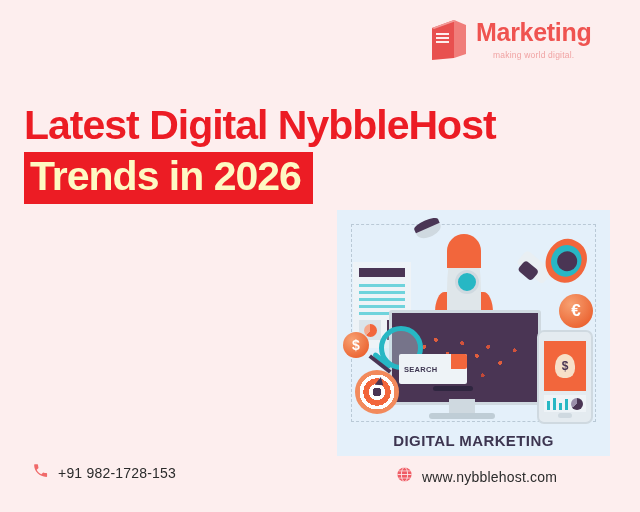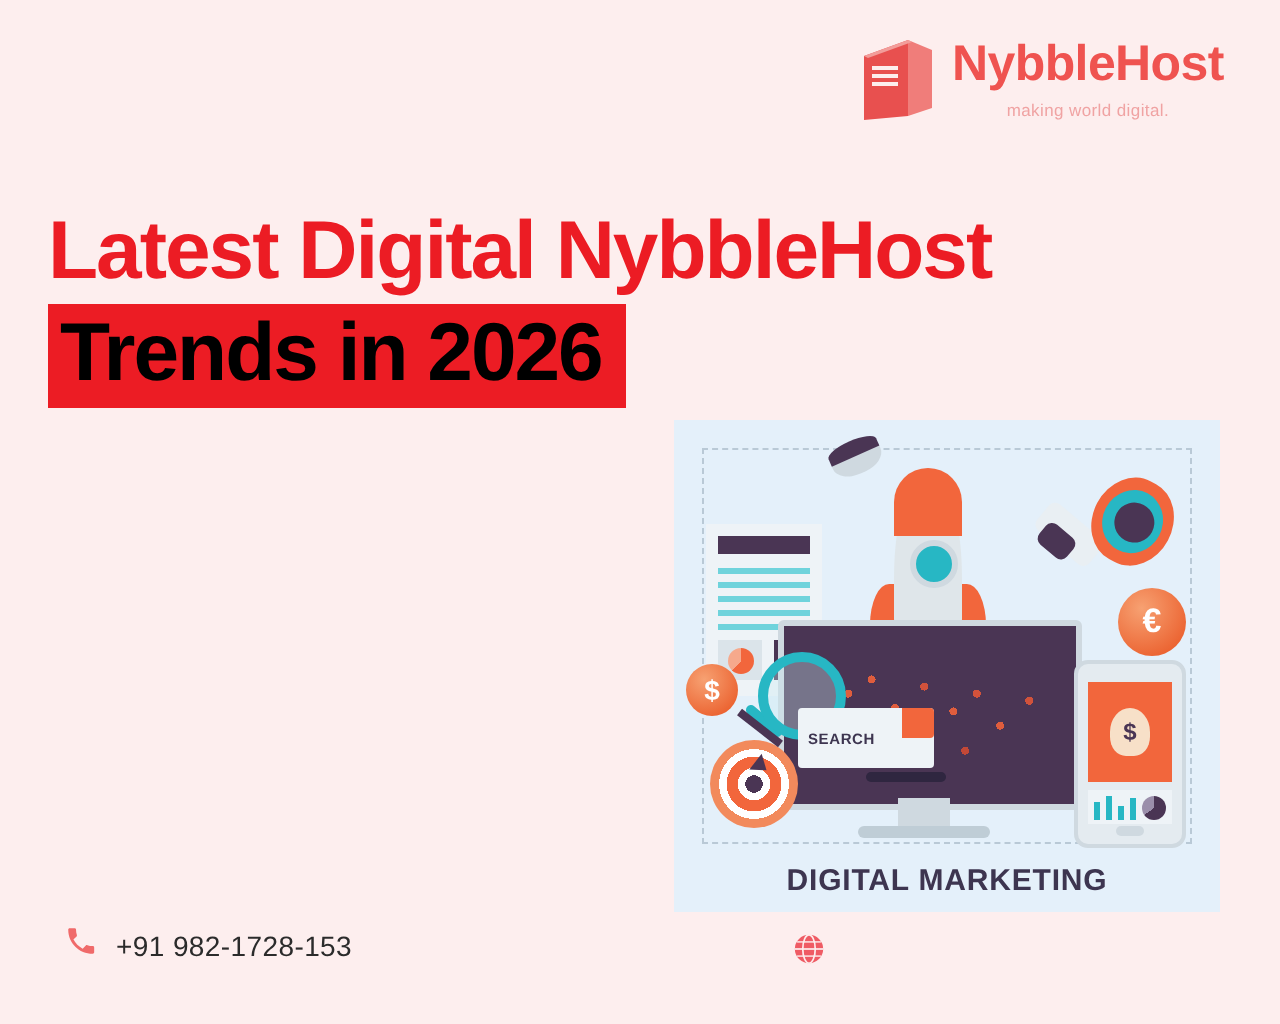--- a/index.html
+++ b/index.html
@@ -26,21 +26,21 @@
   
   .headline{position:absolute;left:24px;top:104px;}
   .hl-line1{
     font-size:41px;font-weight:800;color:#ec1c24;letter-spacing:-1px;
     line-height:1.05;white-space:nowrap;
   }
   .hl-line2-block{
     display:inline-block;background:#ec1c24;padding:3px 12px 6px 6px;margin-top:5px;
   }
   .hl-line2{
-    font-size:41px;font-weight:800;color:#000000;letter-spacing:-1px;
+    font-size:41px;font-weight:800;color:#fef9c3;letter-spacing:-1px;
     line-height:1.05;white-space:nowrap;
   }
 
   
   .illus{
     position:absolute;left:337px;top:210px;width:273px;height:246px;
     background:#e4f0fa;overflow:hidden;
   }
   .dash-frame{
     position:absolute;left:14px;top:14px;right:14px;bottom:34px;
@@ -179,21 +179,21 @@
       <svg width="38" height="44" viewBox="0 0 38 44">
         <polygon points="2,10 24,2 24,40 2,42" fill="#e8504f"></polygon>
         <polygon points="24,2 36,7 36,36 24,40" fill="#f07d7a"></polygon>
         <polygon points="2,10 24,2 26,3 4,11" fill="#f29d9a"></polygon>
         <rect x="6" y="15" width="13" height="2" fill="#fdeeee"></rect>
         <rect x="6" y="19" width="13" height="2" fill="#fdeeee"></rect>
         <rect x="6" y="23" width="13" height="2" fill="#fdeeee"></rect>
       </svg>
     </div>
     <div class="logo-text-wrap">
-      <div class="logo-word">NybbleHost</div>
+      <div class="logo-word">Marketing</div>
       <div class="logo-tag">making world digital.</div>
     </div>
   </div>
 
   <div class="headline">
     <div class="hl-line1">Latest Digital NybbleHost</div>
     <div class="hl-line2-block">
       <div class="hl-line2">Trends in 2026</div>
     </div>
   </div>
@@ -286,15 +286,16 @@
   <div class="footer-web">
     <span class="ico">
       <svg width="17" height="17" viewBox="0 0 24 24">
         <circle cx="12" cy="12" r="10" fill="#ef5b64"></circle>
         <ellipse cx="12" cy="12" rx="4.4" ry="10" fill="none" stroke="#fdeeee" stroke-width="1.2"></ellipse>
         <line x1="2" y1="12" x2="22" y2="12" stroke="#fdeeee" stroke-width="1.2"></line>
         <line x1="3.6" y1="7" x2="20.4" y2="7" stroke="#fdeeee" stroke-width="1"></line>
         <line x1="3.6" y1="17" x2="20.4" y2="17" stroke="#fdeeee" stroke-width="1"></line>
       </svg>
     </span>
+    <span class="f-text">www.nybblehost.com</span>
   </div>
 
 </div>
 
 </body></html>

